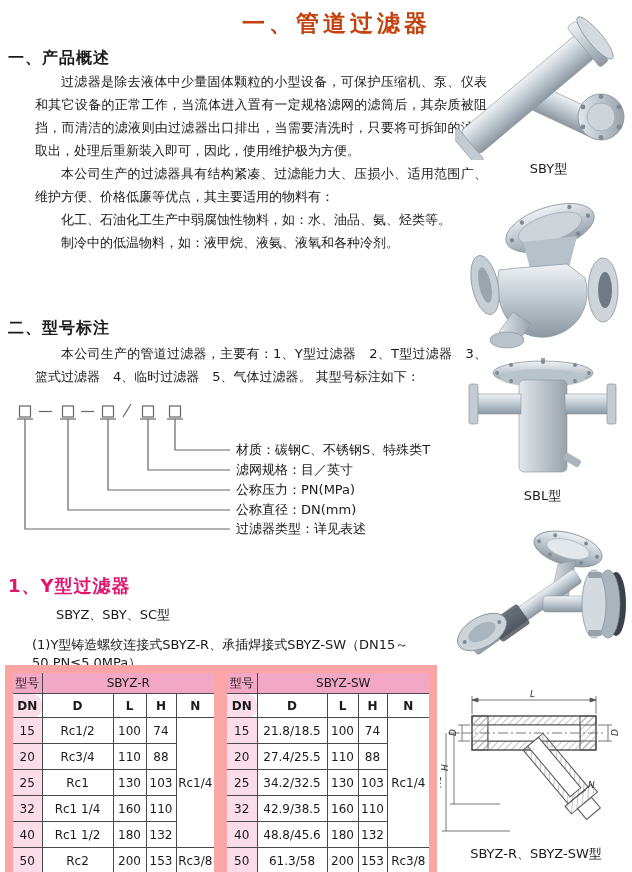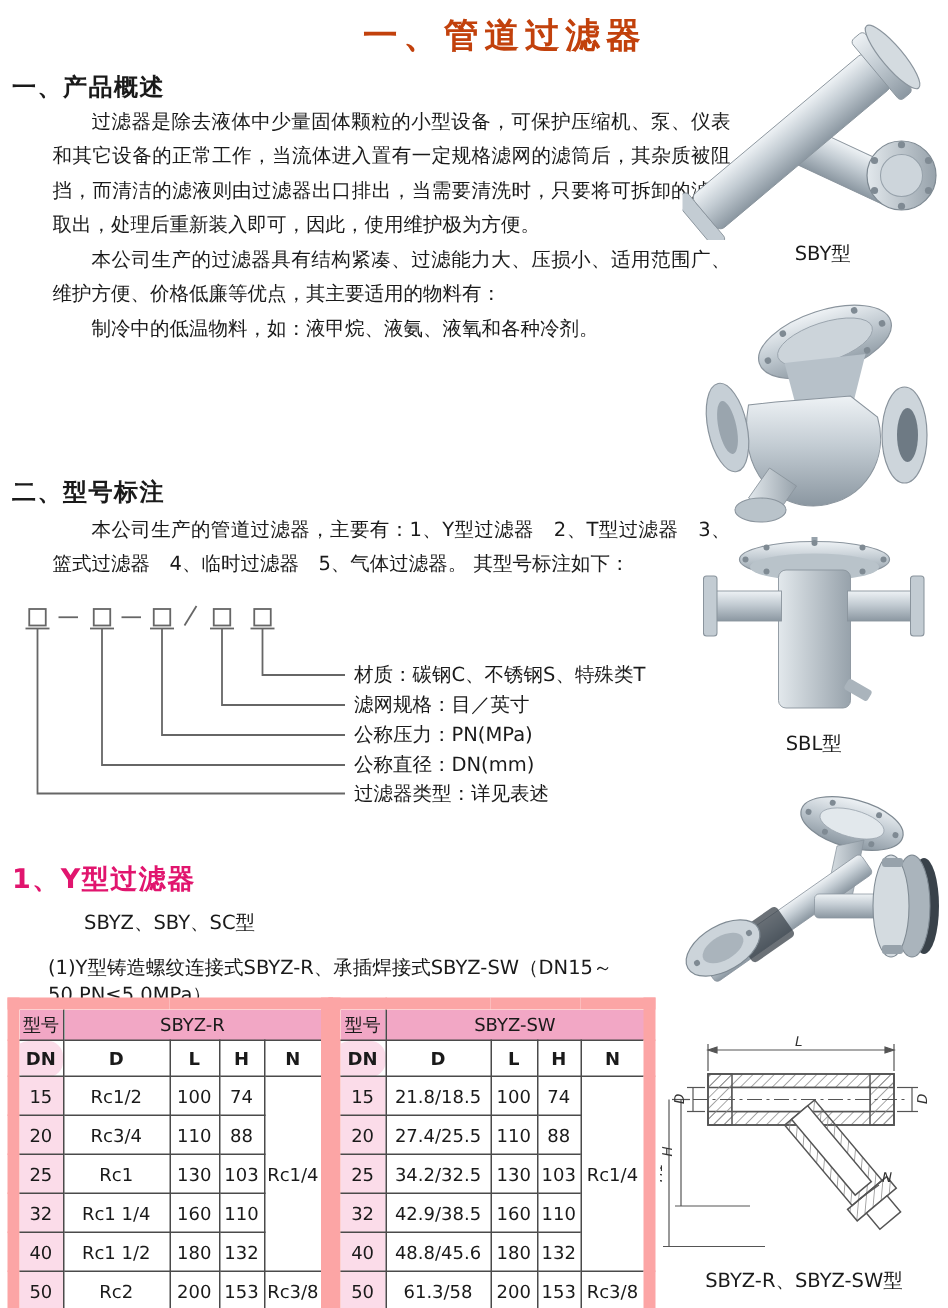--- a/index.html
+++ b/index.html
@@ -39,20 +39,21 @@
 
 <div class="abs body-text" style="left:8px;top:70px;width:452px;">
   <p class="indent">过滤器是除去液体中少量固体颗粒的小型设备，可保护压缩机、泵、仪表和其它设备的正常工作，当流体进入置有一定规格滤网的滤筒后，其杂质被阻挡，而清洁的滤液则由过滤器出口排出，当需要清洗时，只要将可拆卸的滤筒取出，处理后重新装入即可，因此，使用维护极为方便。</p>
 </div>
 
 <div class="abs body-text" style="left:8px;top:162px;width:452px;">
   <p class="indent">本公司生产的过滤器具有结构紧凑、过滤能力大、压损小、适用范围广、维护方便、价格低廉等优点，其主要适用的物料有：</p>
 </div>
 
 <div class="abs body-text" style="left:8px;top:208px;width:452px;">
+  <p class="item">化工、石油化工生产中弱腐蚀性物料，如：水、油品、氨、烃类等。</p>
   <p class="item">制冷中的低温物料，如：液甲烷、液氨、液氧和各种冷剂。</p>
 </div>
 
 <div class="abs sec-h" style="left:8px;top:318px;">二、型号标注</div>
 
 <div class="abs body-text" style="left:8px;top:342px;width:452px;">
   <p class="indent">本公司生产的管道过滤器，主要有：1、Y型过滤器　2、T型过滤器　3、篮式过滤器　4、临时过滤器　5、气体过滤器。 其型号标注如下：</p>
 </div>
 
 <svg class="abs" style="left:8px;top:398px;" width="450" height="152" viewBox="0 0 450 152">

